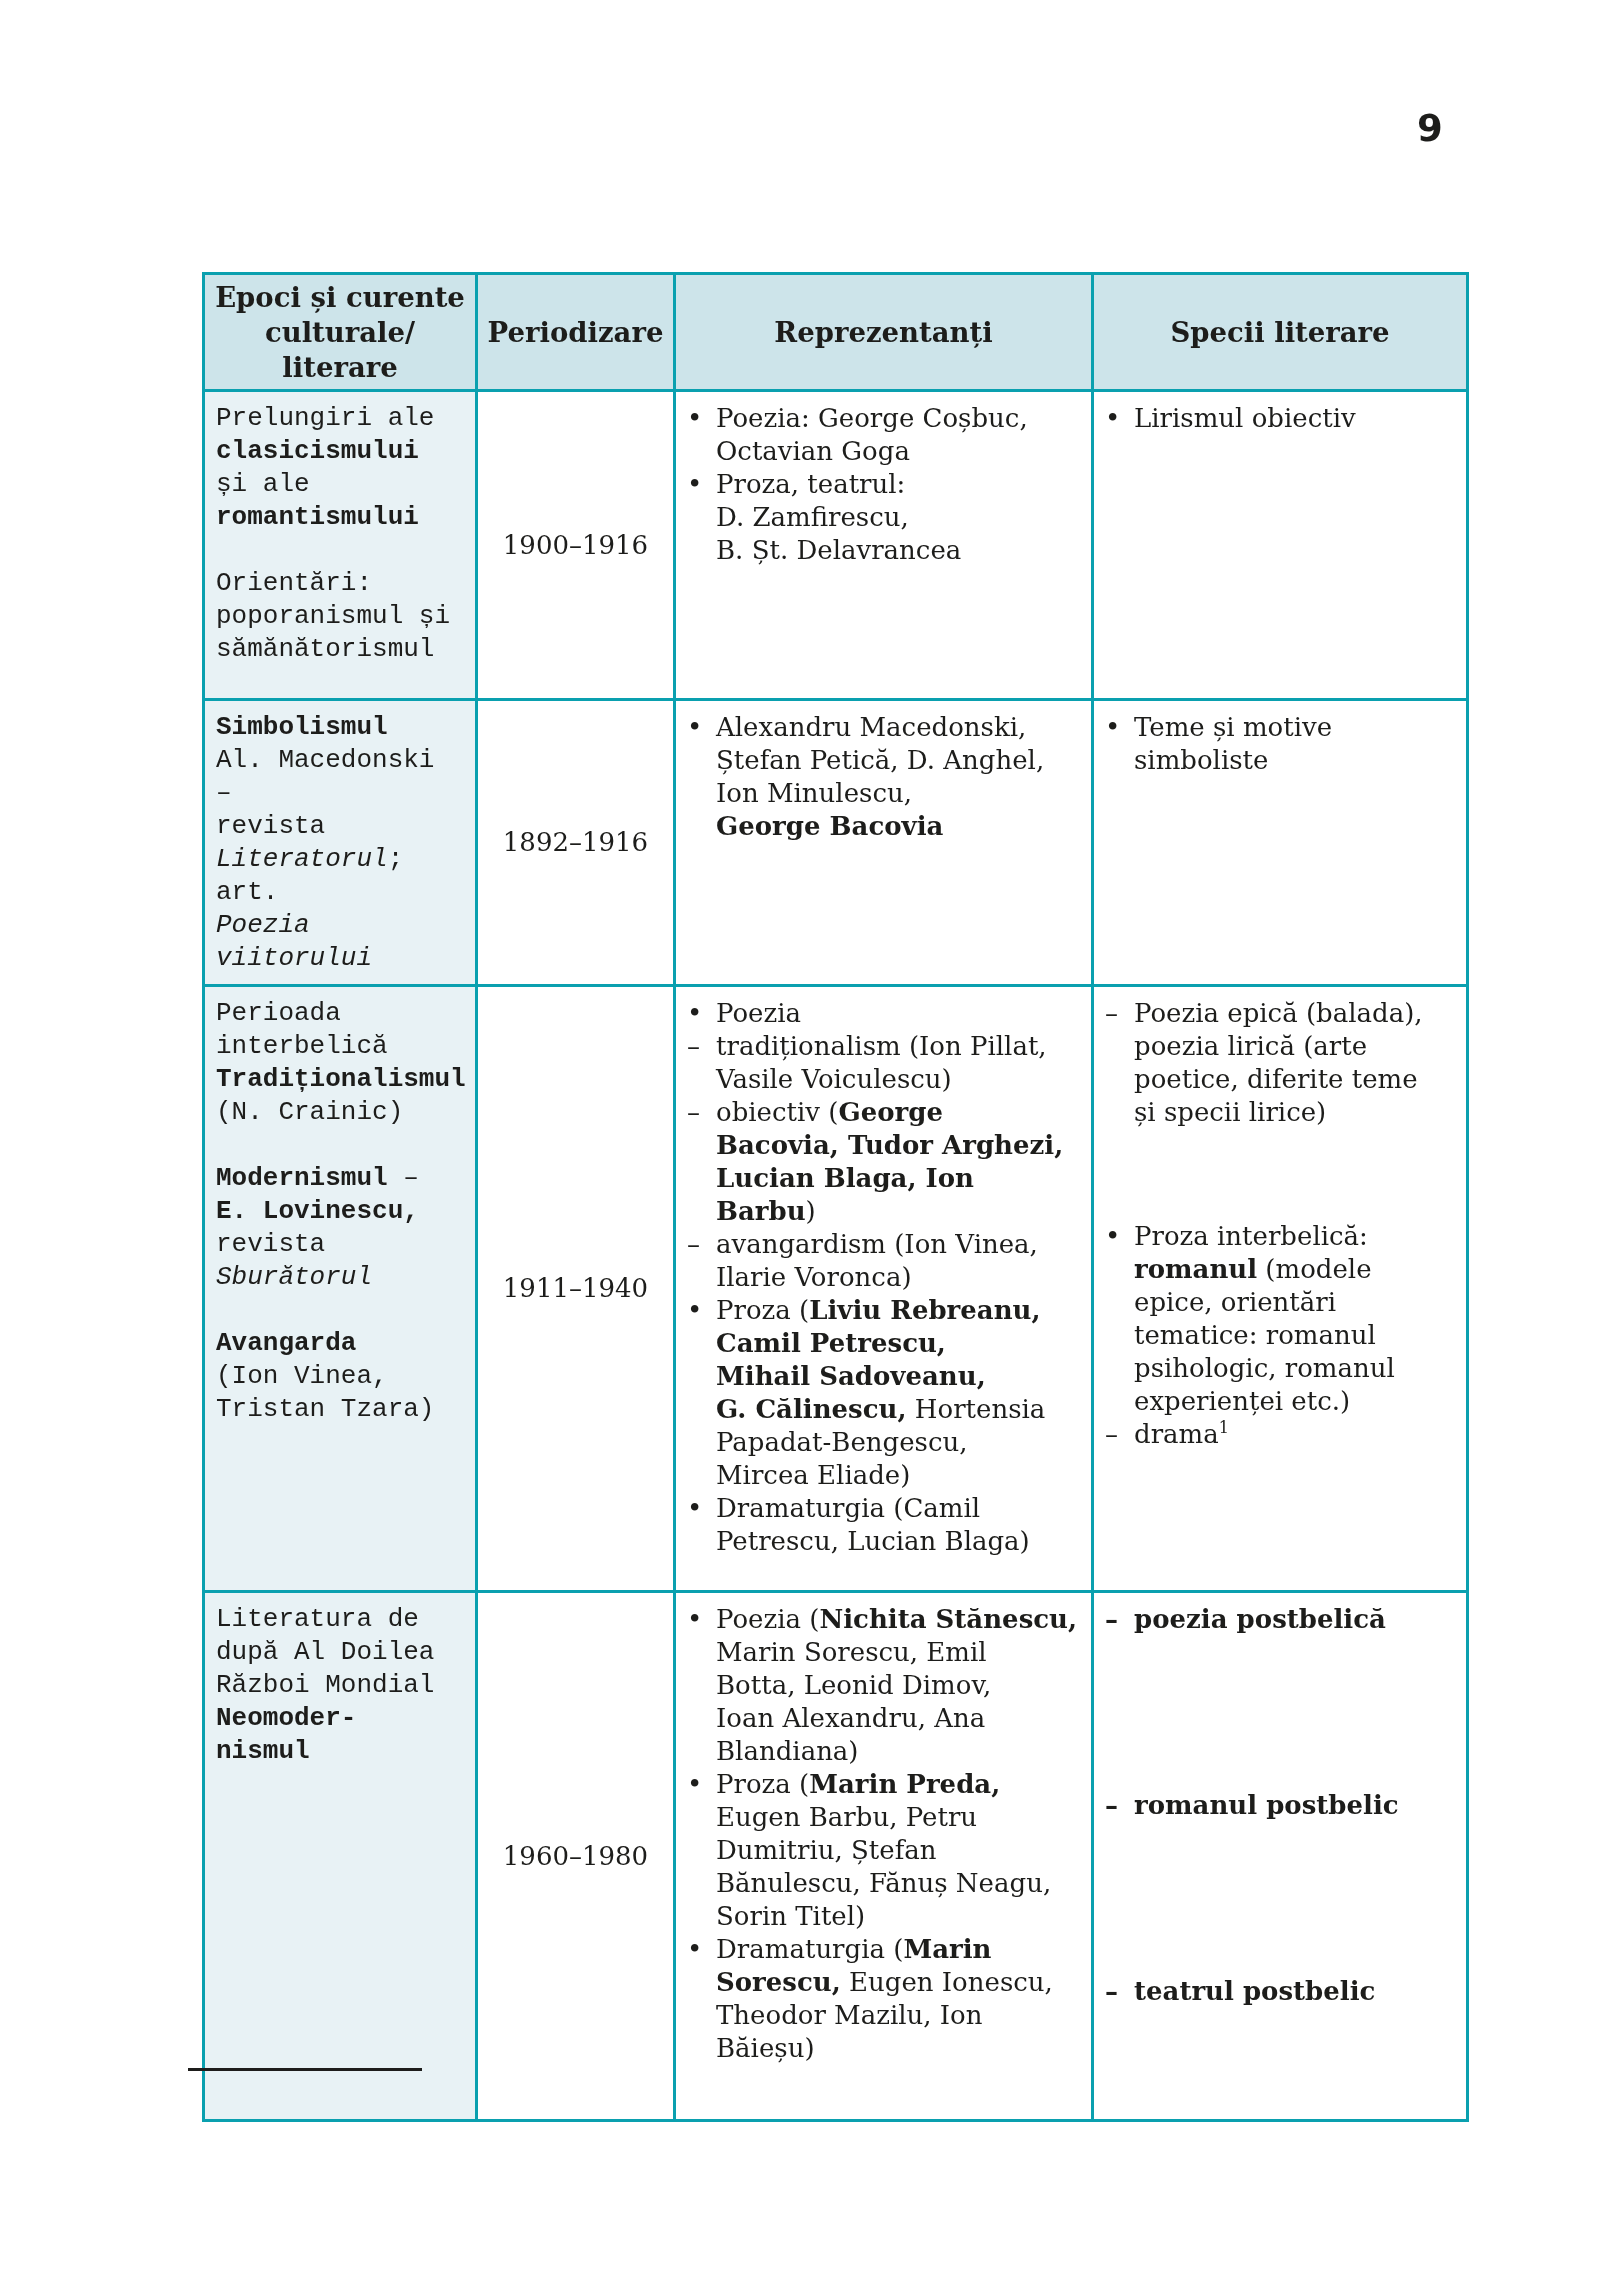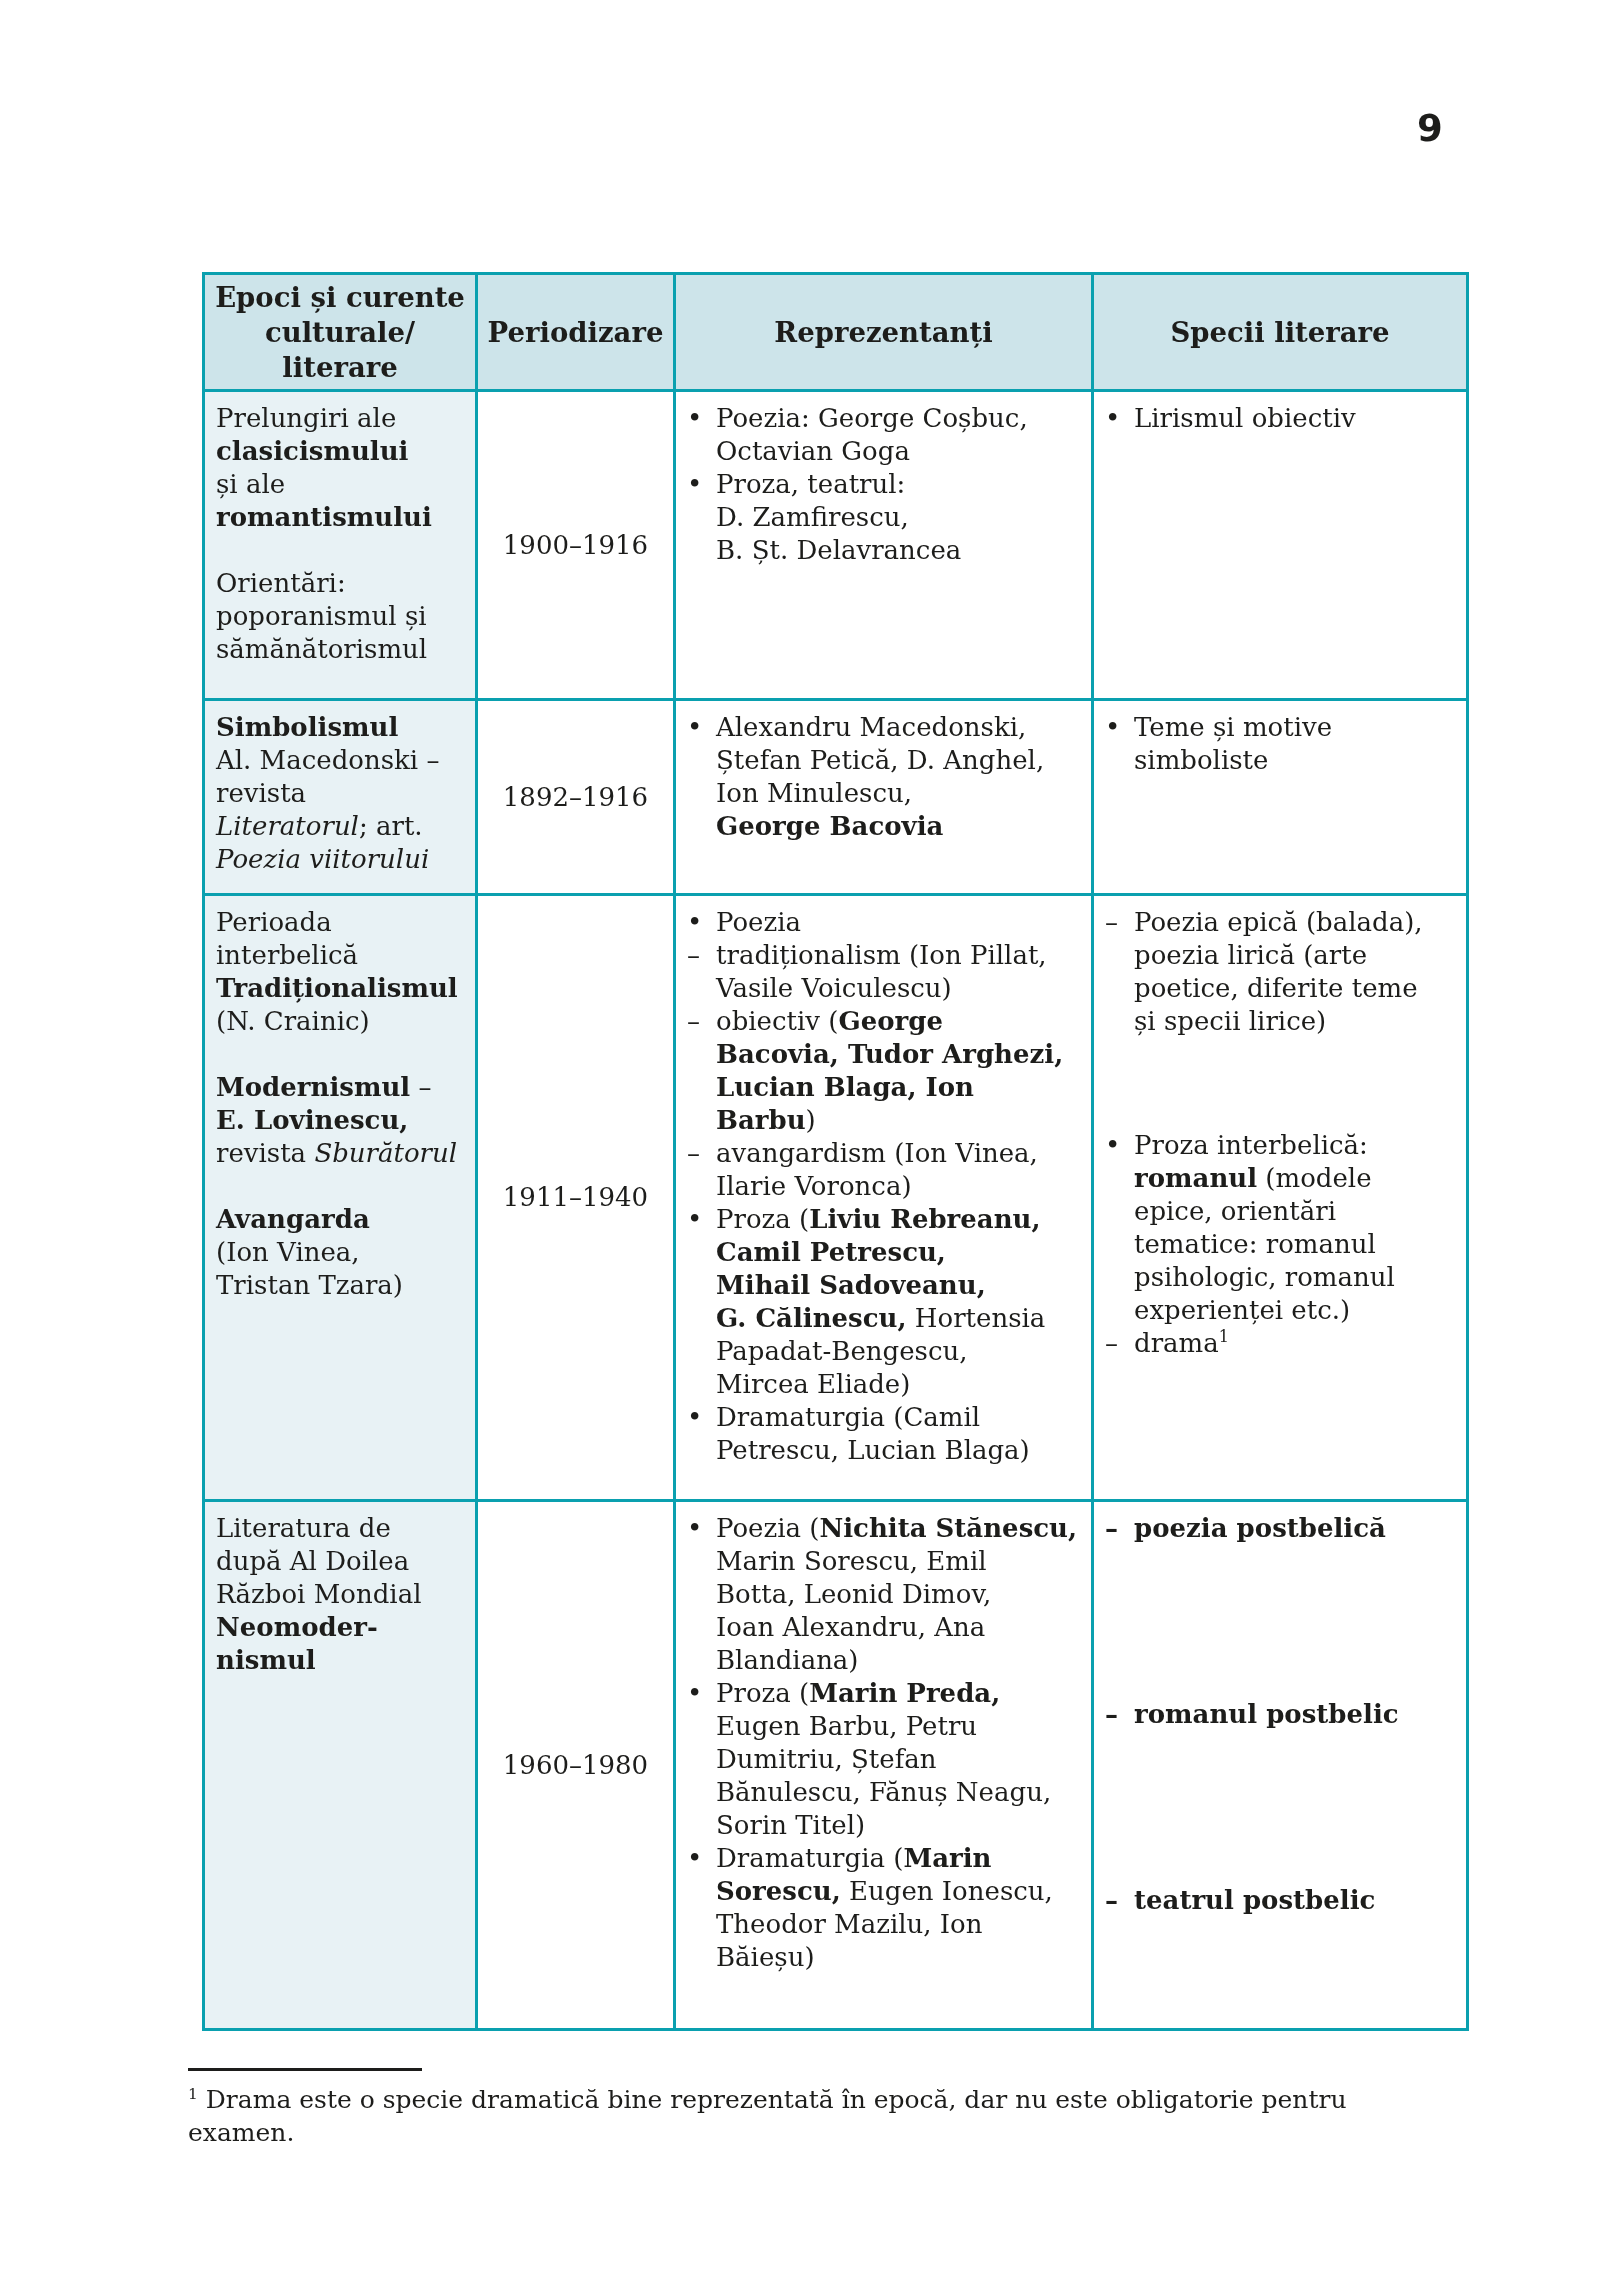--- a/index.html
+++ b/index.html
@@ -45,21 +45,21 @@
     background:var(--headbg);
     font-weight:700;font-size:27.5px;line-height:35px;
     text-align:center;vertical-align:middle;
     white-space:pre-wrap;padding:4.7px 6.3px;
   }
   td{
     vertical-align:top;
     font-size:26px;line-height:33px;
     padding:9.4px 11px 9.4px 11px;
   }
-  td.epoci{background:var(--col1bg);}
+  td.epoci{background:var(--col1bg);font-family:Liberation Mono, monospace;}
   td.period{text-align:center;vertical-align:middle;white-space:nowrap;}
   .para{white-space:pre-wrap;}
   .item{padding-left:29px;text-indent:-29px;white-space:pre-wrap;}
   .bullet{display:inline-block;width:29px;text-indent:0;}
   .b{font-weight:700;}
   .i{font-style:italic;margin-top:16px;}
   sup{font-size:0.62em;line-height:0;vertical-align:super;}
   .foot-rule{
     position:absolute;left:188px;top:2068px;
     width:234px;height:3.1px;background:var(--ink);
@@ -211,15 +211,14 @@
               <div class="item"><span class="bullet b">–</span><span class="b">poezia postbelică</span></div>
               <div class="item" style="margin-top: 153px;"><span class="bullet b">–</span><span class="b">romanul postbelic</span></div>
               <div class="item" style="margin-top: 153px;"><span class="bullet b">–</span><span class="b">teatrul postbelic</span></div>
             </td>
           </tr>
         </tbody>
     </table>
   </div>
 
   <div class="foot-rule"></div>
-  <div class="footnote"><sup>1</sup> <span>Drama este o specie dramatică bine reprezentată în epocă, dar nu este obligatorie pentru examen.</span></div>
 </div>
 
 
 </body></html>

